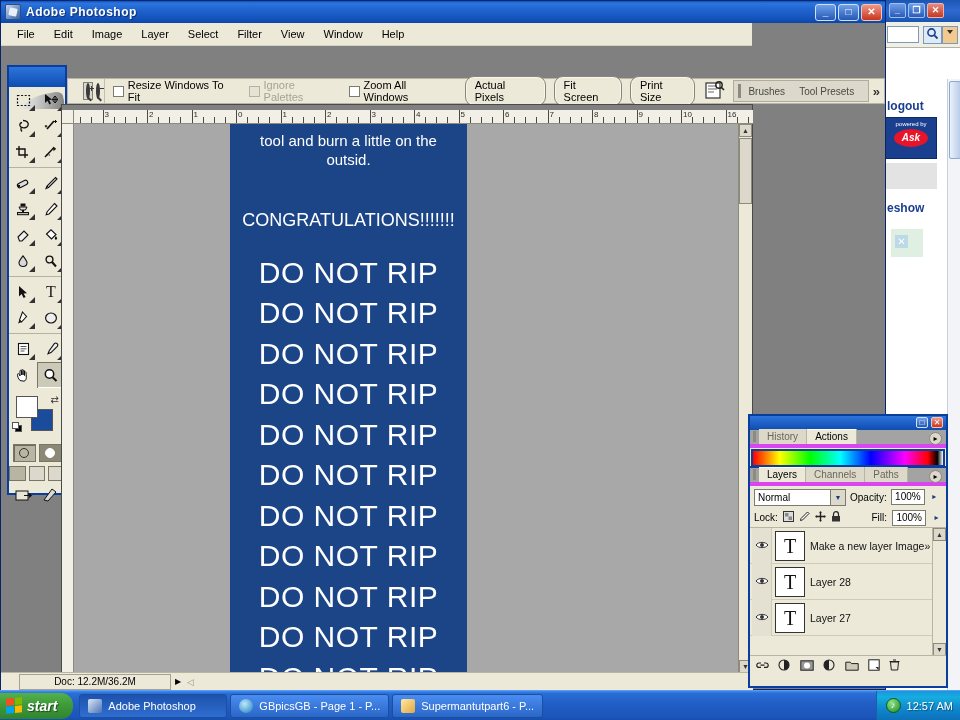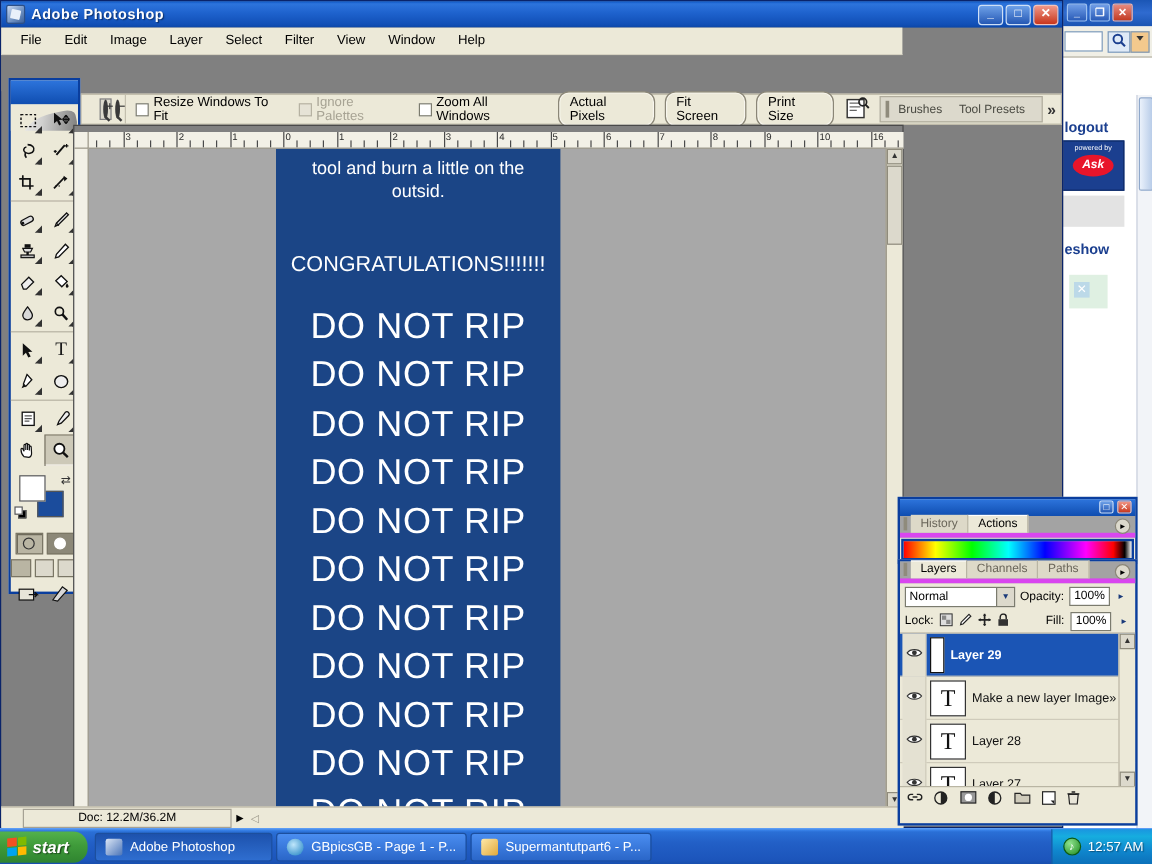--- a/index.html
+++ b/index.html
@@ -281,21 +281,21 @@
     background: #dcd9cc; border: 1px solid #8f8b7c; }
   .sb-thumb-h { position: absolute; left: 14px; top: 0; width: 300px; height: 13px;
     background: #dcd9cc; border: 1px solid #8f8b7c; }
 
   .statusbar {
     position: absolute; left: 0; top: 671px; width: 752px; height: 18px;
     background: #ece9d8; border-top: 1px solid #b9b5a3; display: flex;
     align-items: center;
   }
   .sb-doc {
-    width: 174px; height: 16px; border: 1px solid #a5a194; margin-left: 18px;
+    width: 152px; height: 16px; border: 1px solid #a5a194; margin-left: 18px;
     font-size: 10px; display:flex; align-items:center; justify-content:center;
     background: #ece9d8;
   }
   .sb-play { width: 14px; height: 16px; font-size: 8px; display:flex;
     align-items:center; justify-content:center; }
   .sb-grip { font-size: 9px; color:#9a9689; margin-left:2px; }
 
   
   .pal-history {
     position: absolute; left: 748px; top: 414px; width: 200px; height: 56px;
@@ -932,28 +932,20 @@
             <rect x="1" y="5" width="8" height="5.5" fill="#333"></rect>
           </svg>
       </span>
       <span class="fill-lbl">Fill:</span>
       <span class="opacity-val">100%</span>
       <span class="spin">▸</span>
     </div>
 
     <div class="layer-list" id="layerList">
 
-    <div class="layer-row sel">
-          <div class="eye"><svg width="14" height="10" viewBox="0 0 14 10">
-              <path d="M1 5 C3.5 1.5 10.5 1.5 13 5 C10.5 8.5 3.5 8.5 1 5 Z" fill="#fff" stroke="#333" stroke-width="1"></path>
-              <circle cx="7" cy="5" r="2" fill="#333"></circle>
-            </svg></div>
-          <div class="thumb strip"></div>
-          <div class="layer-name">Layer 29</div>
-        </div>
         <div class="layer-row">
           <div class="eye"><svg width="14" height="10" viewBox="0 0 14 10">
               <path d="M1 5 C3.5 1.5 10.5 1.5 13 5 C10.5 8.5 3.5 8.5 1 5 Z" fill="#fff" stroke="#333" stroke-width="1"></path>
               <circle cx="7" cy="5" r="2" fill="#333"></circle>
             </svg></div>
           <div class="thumb">T</div>
           <div class="layer-name">Make a new layer Image» ...</div>
         </div>
         <div class="layer-row">
           <div class="eye"><svg width="14" height="10" viewBox="0 0 14 10">

